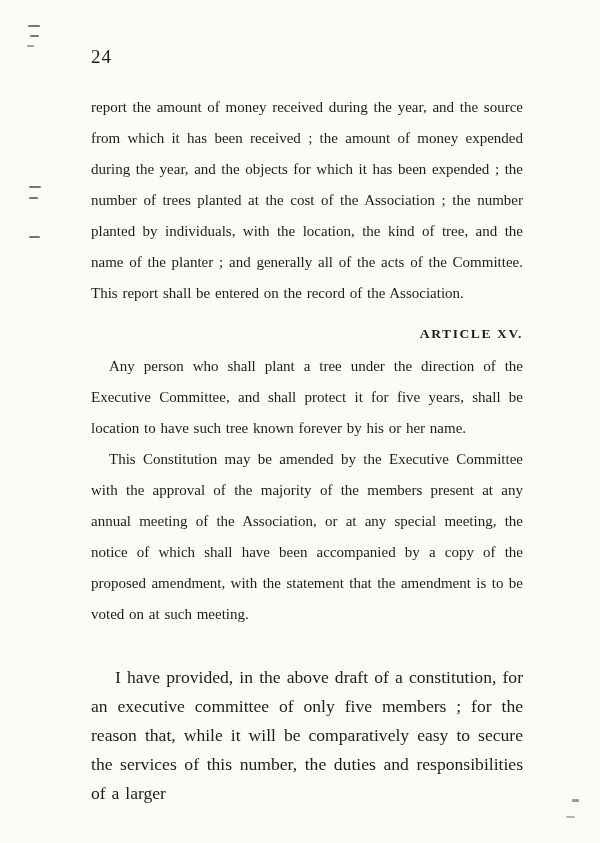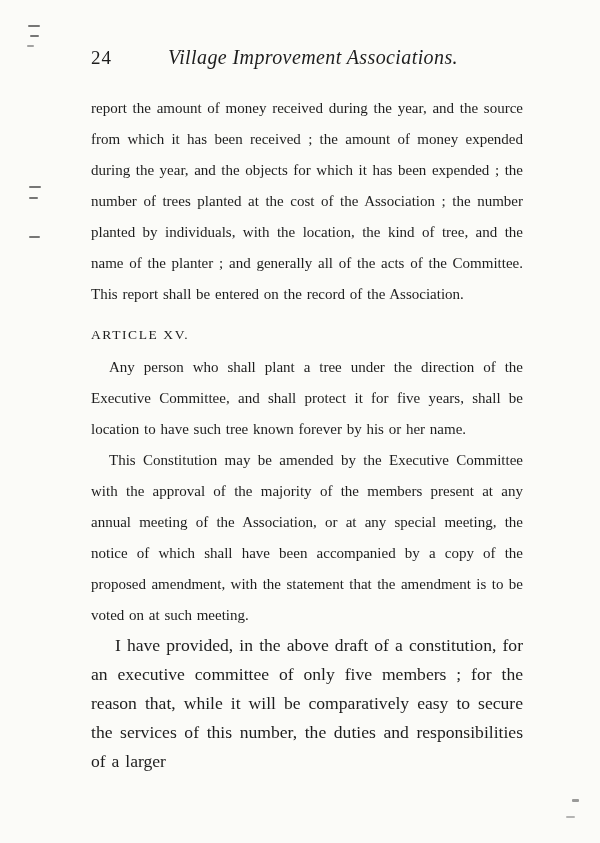--- a/index.html
+++ b/index.html
@@ -17,21 +17,20 @@
     position: absolute;
     left: 91px;
     top: 46px;
     width: 432px;
   }
 
   .running-head {
     display: flex;
     align-items: baseline;
     margin-bottom: 24px;
-    gap: 12px;
   }
   .page-number {
     font-size: 19px;
     letter-spacing: 1px;
   }
   .running-title {
     font-style: italic;
     font-size: 20px;
     font-weight: 400;
     margin: 0 0 0 44px;
@@ -41,29 +40,30 @@
   p {
     margin: 0;
     font-size: 15px;
     line-height: 31px;
     text-align: justify;
     word-spacing: 1px;
   }
   p.indent { text-indent: 18px; }
 
   h2.article-heading {
-    text-align: left;
+    text-align: right;
     font-size: 13.5px;
-    font-weight: 400;
+    font-weight: 700;
     letter-spacing: 1.6px;
     margin: 17px 0 9px 0;
   }
   h2.article-heading.tight { margin: 11px 0 7px 0; }
 
   p.closing {
+    margin-top: 33px;
     font-size: 17.6px;
     line-height: 29px;
     text-indent: 24px;
     word-spacing: 1.5px;
   }
 
   
   .scan-mark {
     position: absolute;
     background: #4a4a4a;
@@ -90,21 +90,20 @@
   <span class="scan-mark m4"></span>
   <span class="scan-mark m5"></span>
   <span class="scan-mark m6"></span>
   <span class="scan-mark m7"></span>
   <span class="scan-mark m8"></span>
 
   <div class="page-inner">
 
     <div class="running-head">
       <span class="page-number">24</span>
-      <h1 class="running-title">Village Improvement Associations.</h1>
     </div>
 
     <main>
 
       <p>report the amount of money received during the year, and the source from which it has been received ; the amount of money expended during the year, and the objects for which it has been expended ; the number of trees planted at the cost of the Association ; the number planted by individuals, with the location, the kind of tree, and the name of the planter ; and generally all of the acts of the Committee. This report shall be entered on the record of the Association.</p>
 
       <h2 class="article-heading">ARTICLE XV.</h2>
 
       <p class="indent">Any person who shall plant a tree under the direction of the Executive Committee, and shall protect it for five years, shall be location to have such tree known forever by his or her name.</p>
 

